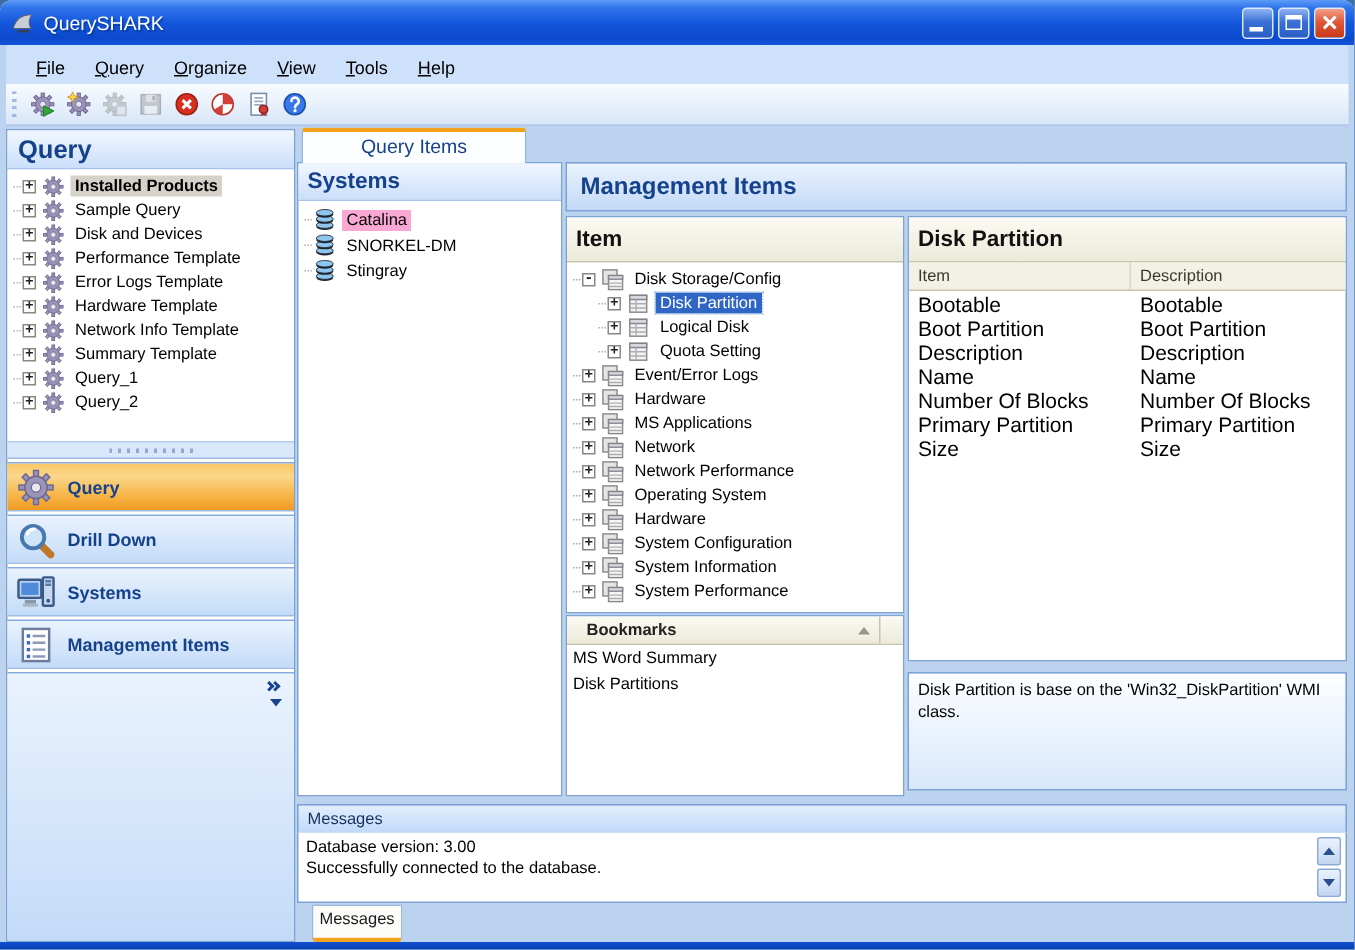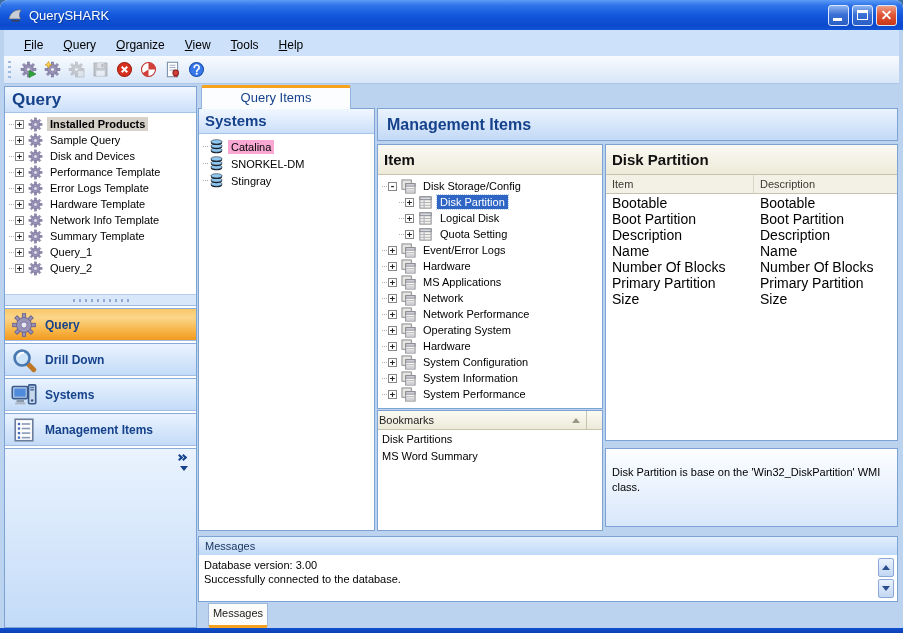--- a/index.html
+++ b/index.html
@@ -89,39 +89,39 @@
   #systems-panel{left:198px;top:108px;width:177px;height:423px;z-index:3;}
   #systems-hdr{height:25px;font-size:15px;line-height:24px;padding-left:6px;}
   #systems-list{padding-top:4px;}
   #mgmt-hdr{position:absolute;left:377px;top:108px;width:521px;height:33px;border:1px solid #7DA3D5;
     background:linear-gradient(180deg,#EAF3FD,#C3D9F7);color:#15428B;font-weight:bold;font-size:16px;
     line-height:31px;padding-left:9px;z-index:3;}
   #item-panel{left:377px;top:144px;width:226px;height:265px;}
   #item-hdr{height:30px;font-size:15px;line-height:29px;padding-left:6px;}
   #item-tree{padding-top:3px;}
   #bookmarks{left:377px;top:410px;width:226px;height:121px;}
-  #bm-hdr{height:19px;display:flex;align-items:center;font-size:11px;font-weight:normal;color:#222;
-    padding-left:1px;}
+  #bm-hdr{height:19px;display:flex;align-items:center;font-size:11px;font-weight:bold;color:#222;
+    padding-left:13px;}
   #bm-hdr .sp{flex:1;}
   .arr-up{width:0;height:0;border-left:4px solid transparent;border-right:4px solid transparent;
     border-bottom:5px solid #9A9785;margin-right:6px;}
   #bm-seg{width:16px;align-self:stretch;border-left:1px solid #C6C3AE;background:linear-gradient(180deg,#FBFAF3,#EDEADA);}
   .bmrow{height:17px;display:flex;align-items:center;font-size:11px;padding-left:4px;}
   #detail{left:605px;top:144px;width:293px;height:297px;display:flex;flex-direction:column;}
   #detail-hdr{height:30px;font-size:15px;line-height:29px;padding-left:6px;flex:none;}
   #detail-cols{display:flex;height:19px;background:#F3F1E5;border-bottom:1px solid #C6C3AE;flex:none;}
   .dcol{font-size:11px;color:#3A3A34;padding:3px 0 0 6px;}
   .dcol.c1{width:148px;border-right:1px solid #D9D6C3;}
   .dcol.c2{flex:1;}
   .drow{display:flex;height:16px;font-size:14px;color:#000;}
   .dcell{padding:1px 0 0 6px;}
   .dcell.c1{width:148px;}
   #note{position:absolute;left:605px;top:448px;width:293px;height:79px;border:1px solid #7DA3D5;
     background:linear-gradient(180deg,#FDFEFF,#D8E7FB);font-size:11px;color:#000;
-    padding:16px 6px;line-height:15px;z-index:3;}
+    padding:4px 6px;line-height:15px;z-index:3;}
   
   #msg-hdr{position:absolute;left:198px;top:536px;width:700px;height:20px;border:1px solid #7DA3D5;
     background:linear-gradient(180deg,#E2EFFD,#C0D9F8);font-size:11px;color:#17325E;
     line-height:18px;padding-left:6px;z-index:3;}
   #msg-body{position:absolute;left:198px;top:555px;width:700px;height:47px;background:#fff;
     border:1px solid #7DA3D5;border-top:none;z-index:3;padding:3px 24px 0 5px;}
   .msg-line{font-size:11px;color:#000;line-height:14px;white-space:nowrap;}
   .sbtn{position:absolute;right:3px;width:16px;height:19px;border:1px solid #8BA8D8;border-radius:2px;
     background:linear-gradient(180deg,#EAF2FD,#C2D6F2);display:flex;align-items:center;justify-content:center;}
   #sbtn-up{top:3px;} #sbtn-dn{top:24px;}
@@ -610,24 +610,24 @@
   <div id="bookmarks" class="panel">
     <div id="bm-hdr" class="creamhdr">
       <span>Bookmarks</span>
       <span class="sp"></span>
       <span class="arr-up"></span>
       <span id="bm-seg"></span>
     </div>
     <div>
 
     <div class="bmrow">
+        <span>MS Word Summary</span>
+      </div>
+        <div class="bmrow">
         <span>Disk Partitions</span>
-      </div>
-        <div class="bmrow">
-        <span>MS Word Summary</span>
       </div>
       </div>
   </div>
 
   <div id="detail" class="panel">
     <div id="detail-hdr" class="creamhdr">Disk Partition</div>
     <div id="detail-cols">
       <span class="dcol c1">Item</span>
       <span class="dcol c2">Description</span>
     </div>

